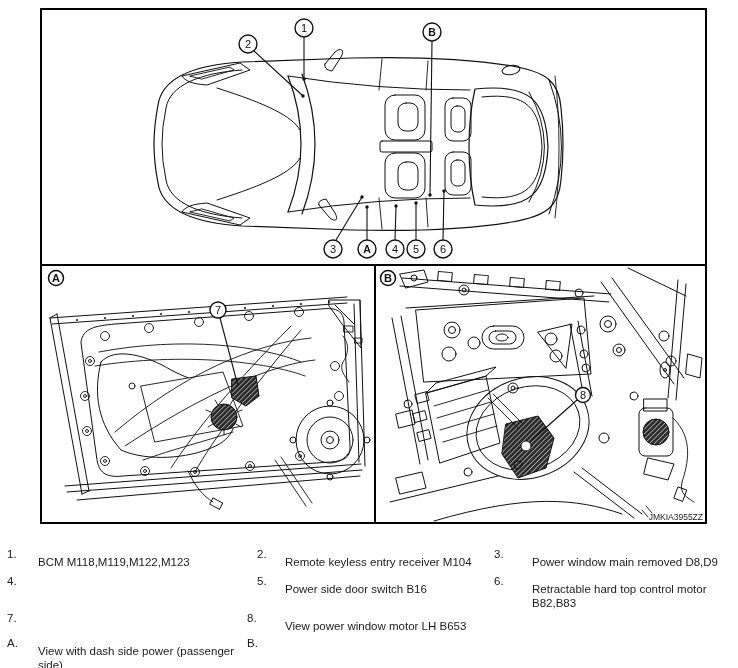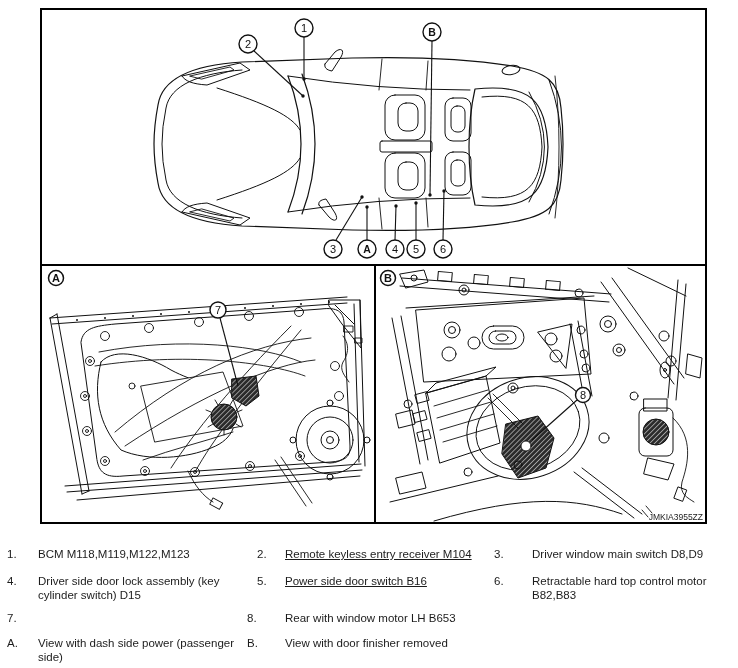--- a/index.html
+++ b/index.html
@@ -11,23 +11,23 @@
   .vdiv{position:absolute;left:374px;top:264px;width:2px;height:260px;background:#000;}
   svg.abs{position:absolute;overflow:visible;}
   svg text{font-family:"Liberation Sans",sans-serif;fill:#111;}
   .co-num{font-size:11px;font-weight:400;}
   .co-letter{font-size:10.5px;font-weight:700;}
   .panel-letter{font-size:11px;font-weight:700;}
   .watermark{font-size:8.5px;fill:#222;}
   .legend{position:absolute;left:0;top:0;width:738px;height:668px;pointer-events:none;}
   .legend .li{position:absolute;display:flex;color:#1c1c1c;font-size:11.5px;line-height:14px;}
   .li .num{flex:none;}
-  .li .txt{flex:none;}
+  .li .txt{flex:none;margin-top:8px;}
   .c1 .num{width:31px;} .c1 .txt{width:212px;}
-  .c2 .num{width:28px;} .c2 .txt{width:209px;text-decoration:underline;}
+  .c2 .num{width:28px;} .c2 .txt{width:209px;}
   .c2b .num{width:38px;} .c2b .txt{width:209px;}
   .c3 .num{width:38px;} .c3 .txt{width:186px;}
 </style>
 </head>
 <body>
 
 <div class="canvas">
 
   <div class="frame"></div>
   <div class="hdiv"></div>
@@ -366,44 +366,42 @@
     <div class="li c1" style="left:7px;top:547px">
       <span class="num">1.</span>
       <span class="txt">BCM M118,M119,M122,M123</span>
     </div>
     <div class="li c2" style="left:257px;top:547px">
       <span class="num">2.</span>
       <span class="txt">Remote keyless entry receiver M104</span>
     </div>
     <div class="li c3" style="left:494px;top:547px">
       <span class="num">3.</span>
-      <span class="txt">Driver window main switch D8,D9</span>
+      <span class="txt">Power window main removed D8,D9</span>
     </div>
     <div class="li c1" style="left:7px;top:574px">
       <span class="num">4.</span>
-      <span class="txt">Driver side door lock assembly (key cylinder switch) D15</span>
     </div>
     <div class="li c2" style="left:257px;top:574px">
       <span class="num">5.</span>
       <span class="txt">Power side door switch B16</span>
     </div>
     <div class="li c3" style="left:494px;top:574px">
       <span class="num">6.</span>
       <span class="txt">Retractable hard top control motor B82,B83</span>
     </div>
     <div class="li c1" style="left:7px;top:611px">
       <span class="num">7.</span>
     </div>
     <div class="li c2b" style="left:247px;top:611px">
       <span class="num">8.</span>
-      <span class="txt">Rear with window motor LH B653</span>
+      <span class="txt">View power window motor LH B653</span>
     </div>
     <div class="li c1" style="left:7px;top:636px">
       <span class="num">A.</span>
       <span class="txt">View with dash side power (passenger side)</span>
     </div>
     <div class="li c2b" style="left:247px;top:636px">
       <span class="num">B.</span>
-      <span class="txt">View with door finisher removed</span>
     </div>
   </div>
 
 </div>
 
 </body></html>

